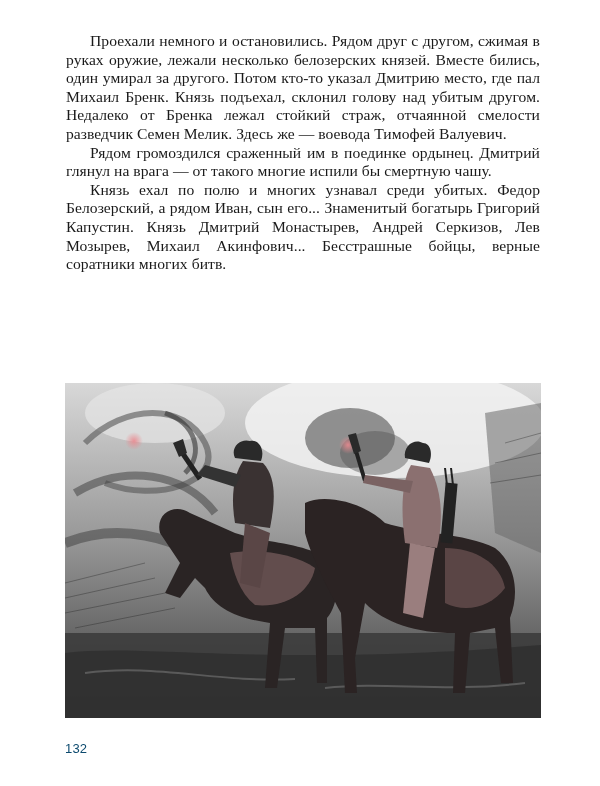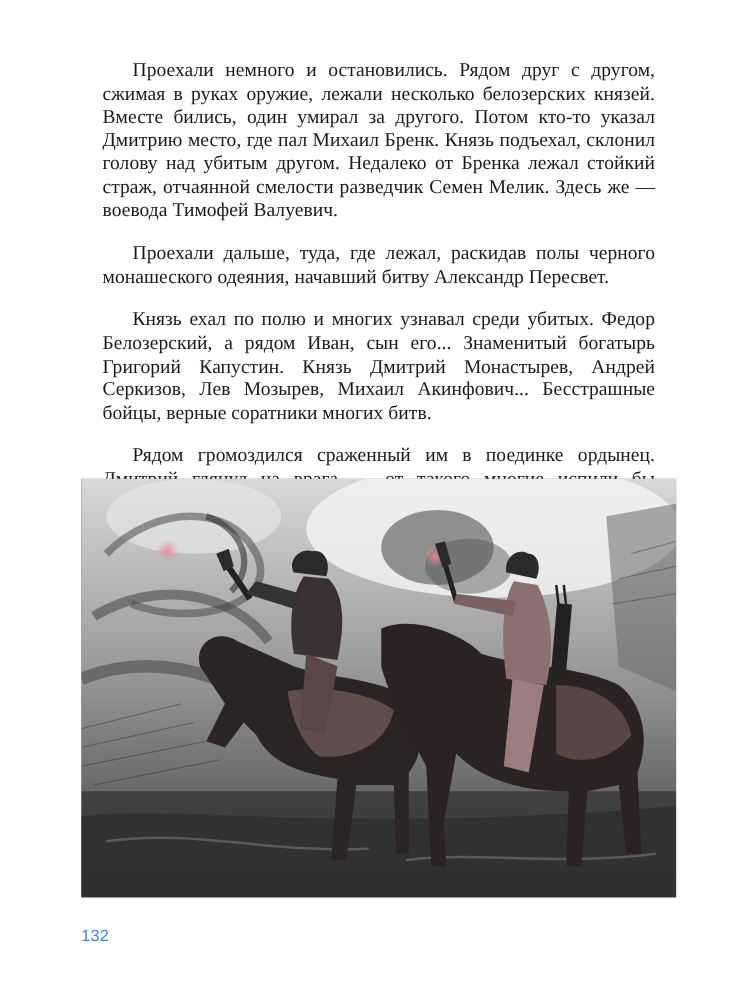--- a/index.html
+++ b/index.html
@@ -15,21 +15,21 @@
       font-family: "Liberation Serif", "DejaVu Serif", serif;
       color: #1a1a1a;
     }
     .text-block {
       position: absolute;
       left: 66px;
       top: 32px;
       width: 474px;
     }
     .para {
-      margin: 16px;
+      margin: 0;
       font-size: 15.6px;
       line-height: 18.6px;
       text-align: justify;
       text-indent: 24px;
       letter-spacing: 0.05px;
     }
     .illustration {
       position: absolute;
       left: 65px;
       top: 383px;
@@ -42,32 +42,31 @@
       display: block;
       width: 100%;
       height: 100%;
     }
     .page-number {
       position: absolute;
       left: 65px;
       top: 741px;
       font-family: "Liberation Sans", "DejaVu Sans", sans-serif;
       font-size: 13px;
-      color: #3b82f6;
+      color: #0c4a6e;
       letter-spacing: 0.2px;
     }
   </style>
 </head>
 <body>
 
 <div class="text-block">
   <p class="para">Проехали немного и остановились. Рядом друг с другом, сжимая в руках оружие, лежали несколько белозерских князей. Вместе бились, один умирал за другого. Потом кто-то указал Дмитрию место, где пал Михаил Бренк. Князь подъехал, склонил голову над убитым другом. Недалеко от Бренка лежал стойкий страж, отчаянной смелости разведчик Семен Мелик. Здесь же — воевода Тимофей Валуевич.</p>
-  <p class="para">Проехали дальше, туда, где лежал, раскидав полы черного монашеского одеяния, начавший битву Александр Пересвет.</p>
+  <p class="para">Рядом громоздился сраженный им в поединке ордынец. Дмитрий глянул на врага — от такого многие испили бы смертную чашу.</p>
   <p class="para">Князь ехал по полю и многих узнавал среди убитых. Федор Белозерский, а рядом Иван, сын его... Знаменитый богатырь Григорий Капустин. Князь Дмитрий Монастырев, Андрей Серкизов, Лев Мозырев, Михаил Акинфович... Бесстрашные бойцы, верные соратники многих битв.</p>
-  <p class="para">Рядом громоздился сраженный им в поединке ордынец. Дмитрий глянул на врага — от такого многие испили бы смертную чашу.</p>
 </div>
 
 <div class="illustration">
   <svg viewBox="0 0 476 335" preserveAspectRatio="none">
     <defs>
       <radialGradient id="glow1" cx="50%" cy="50%" r="50%">
         <stop offset="0%" stop-color="#e98a90" stop-opacity="0.9"></stop>
         <stop offset="100%" stop-color="#e98a90" stop-opacity="0"></stop>
       </radialGradient>
       <linearGradient id="sky" x1="0" y1="0" x2="0" y2="1">

